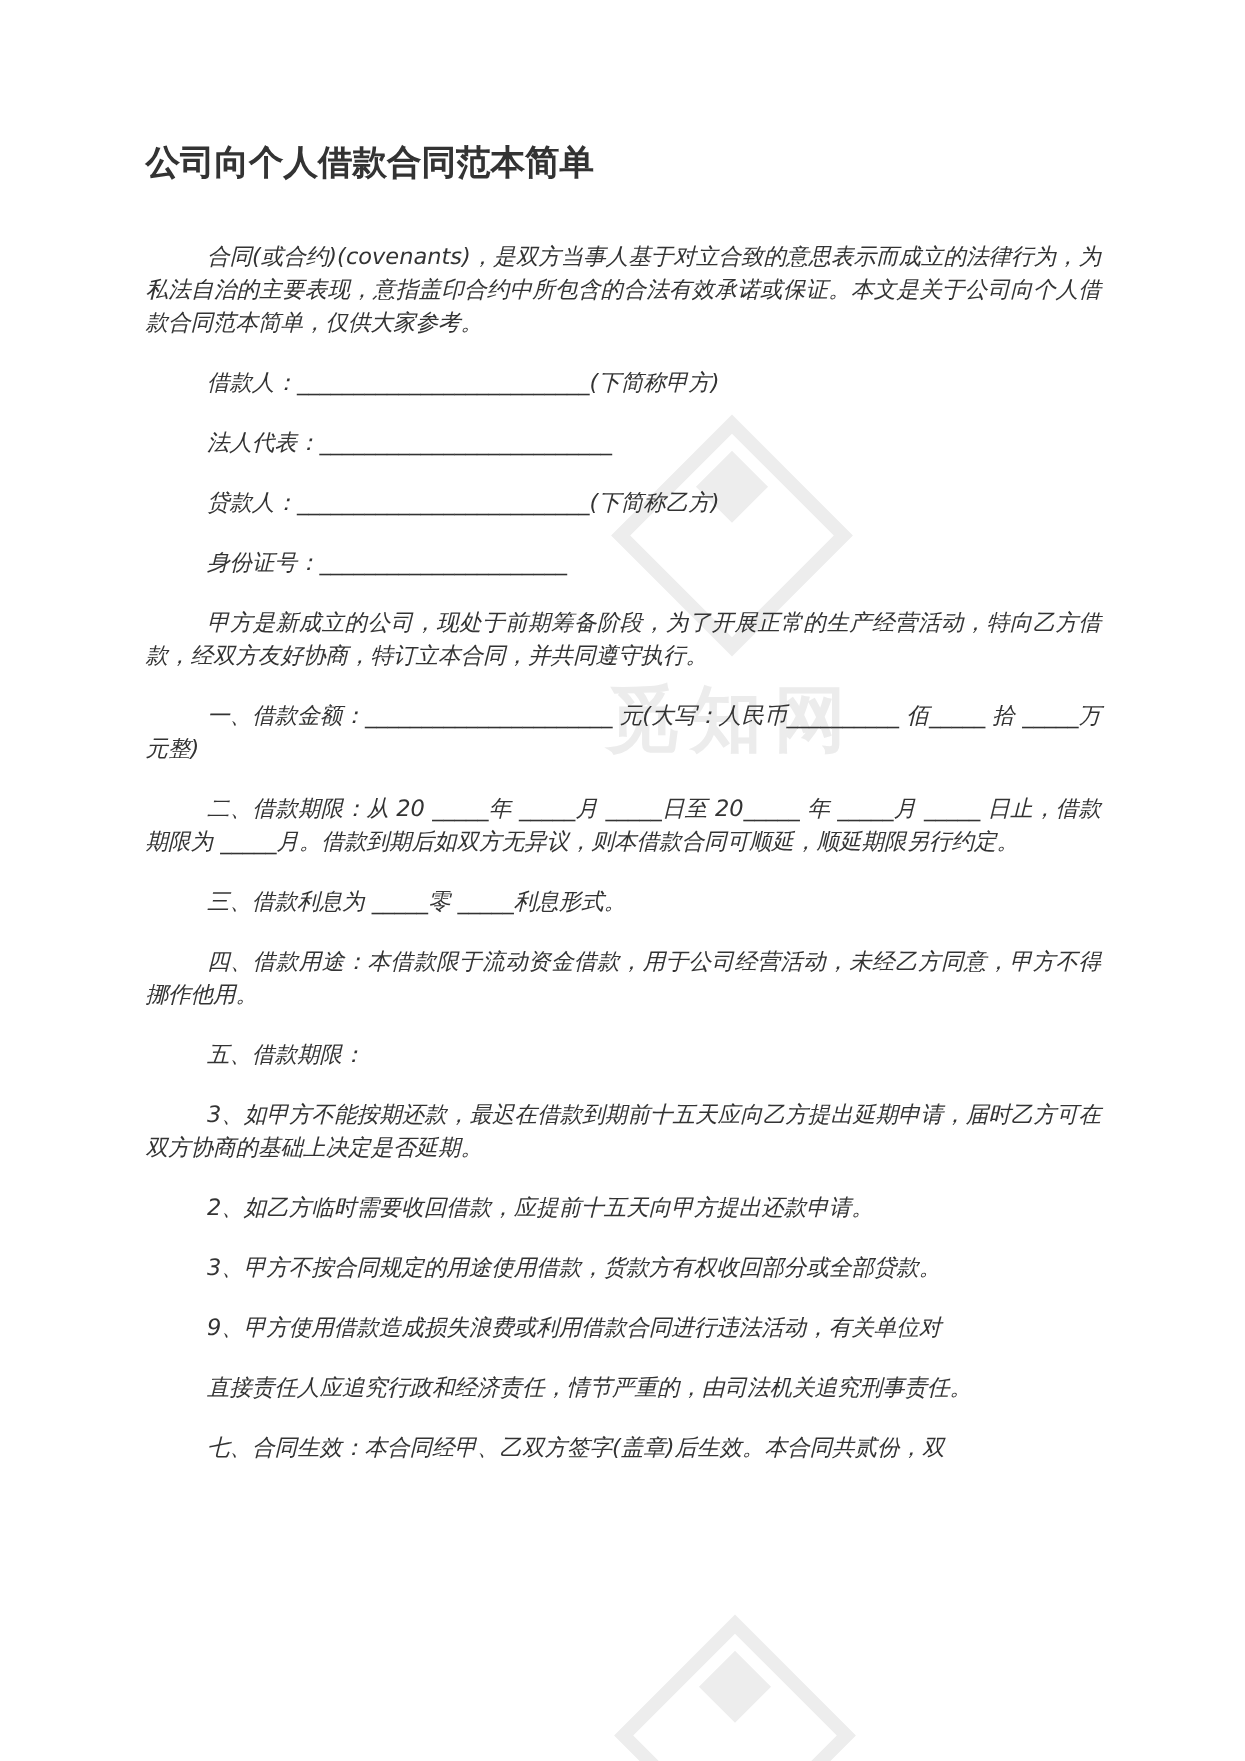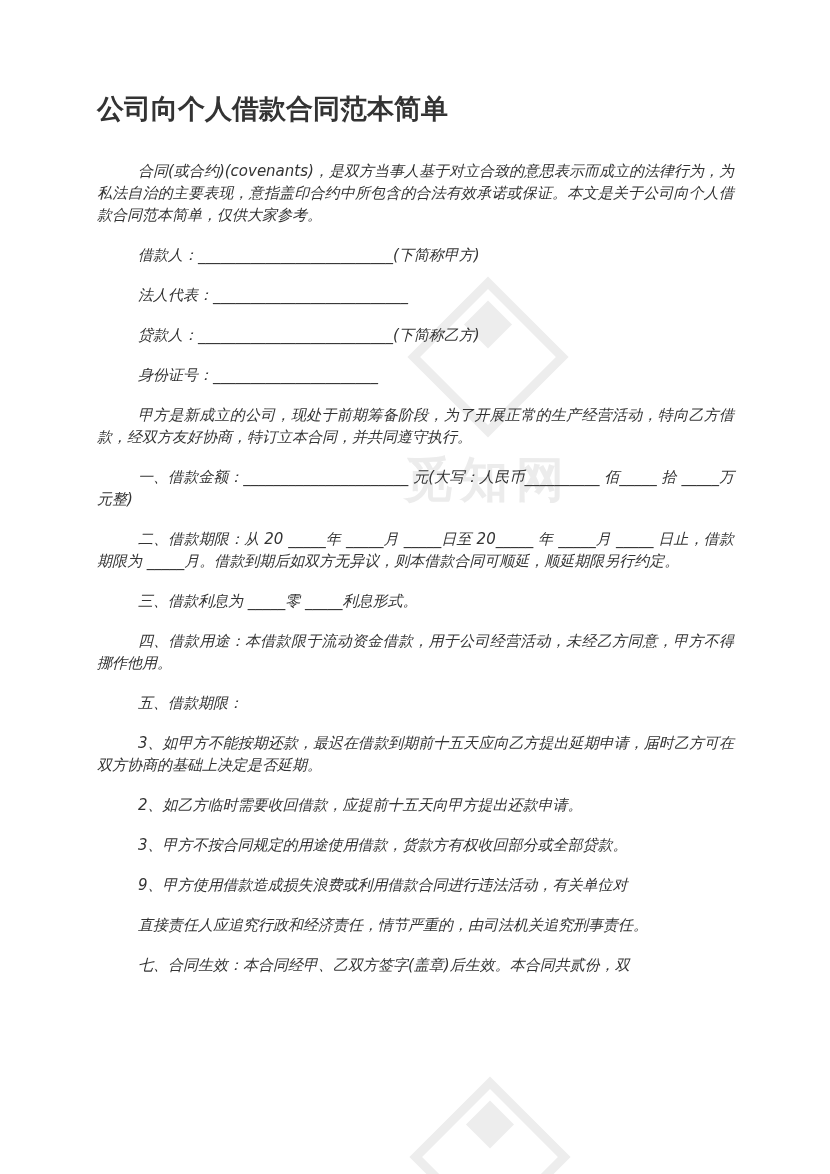--- a/index.html
+++ b/index.html
@@ -54,21 +54,21 @@
   
   .content {
     position: absolute;
     left: 97px;
     top: 94px;
     width: 637px;
     z-index: 1;
     color: #333333;
   }
   .doc-title {
-    font-size: 27px;
+    font-size: 23px;
     line-height: 30px;
     font-weight: bold;
     color: #333333;
     margin: 0 0 36px 0;
   }
   .para {
     font-size: 15px;
     line-height: 22px;
     margin: 0 0 18px 0;
     text-align: justify;

